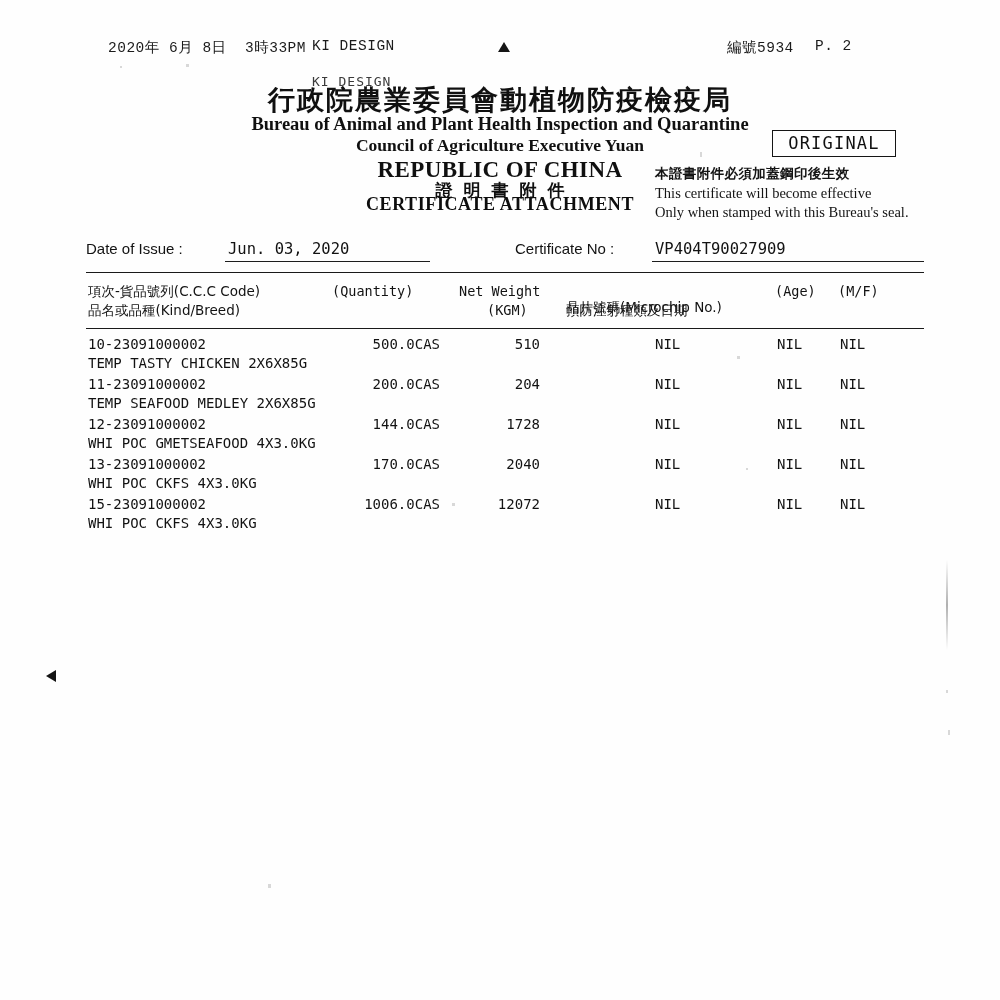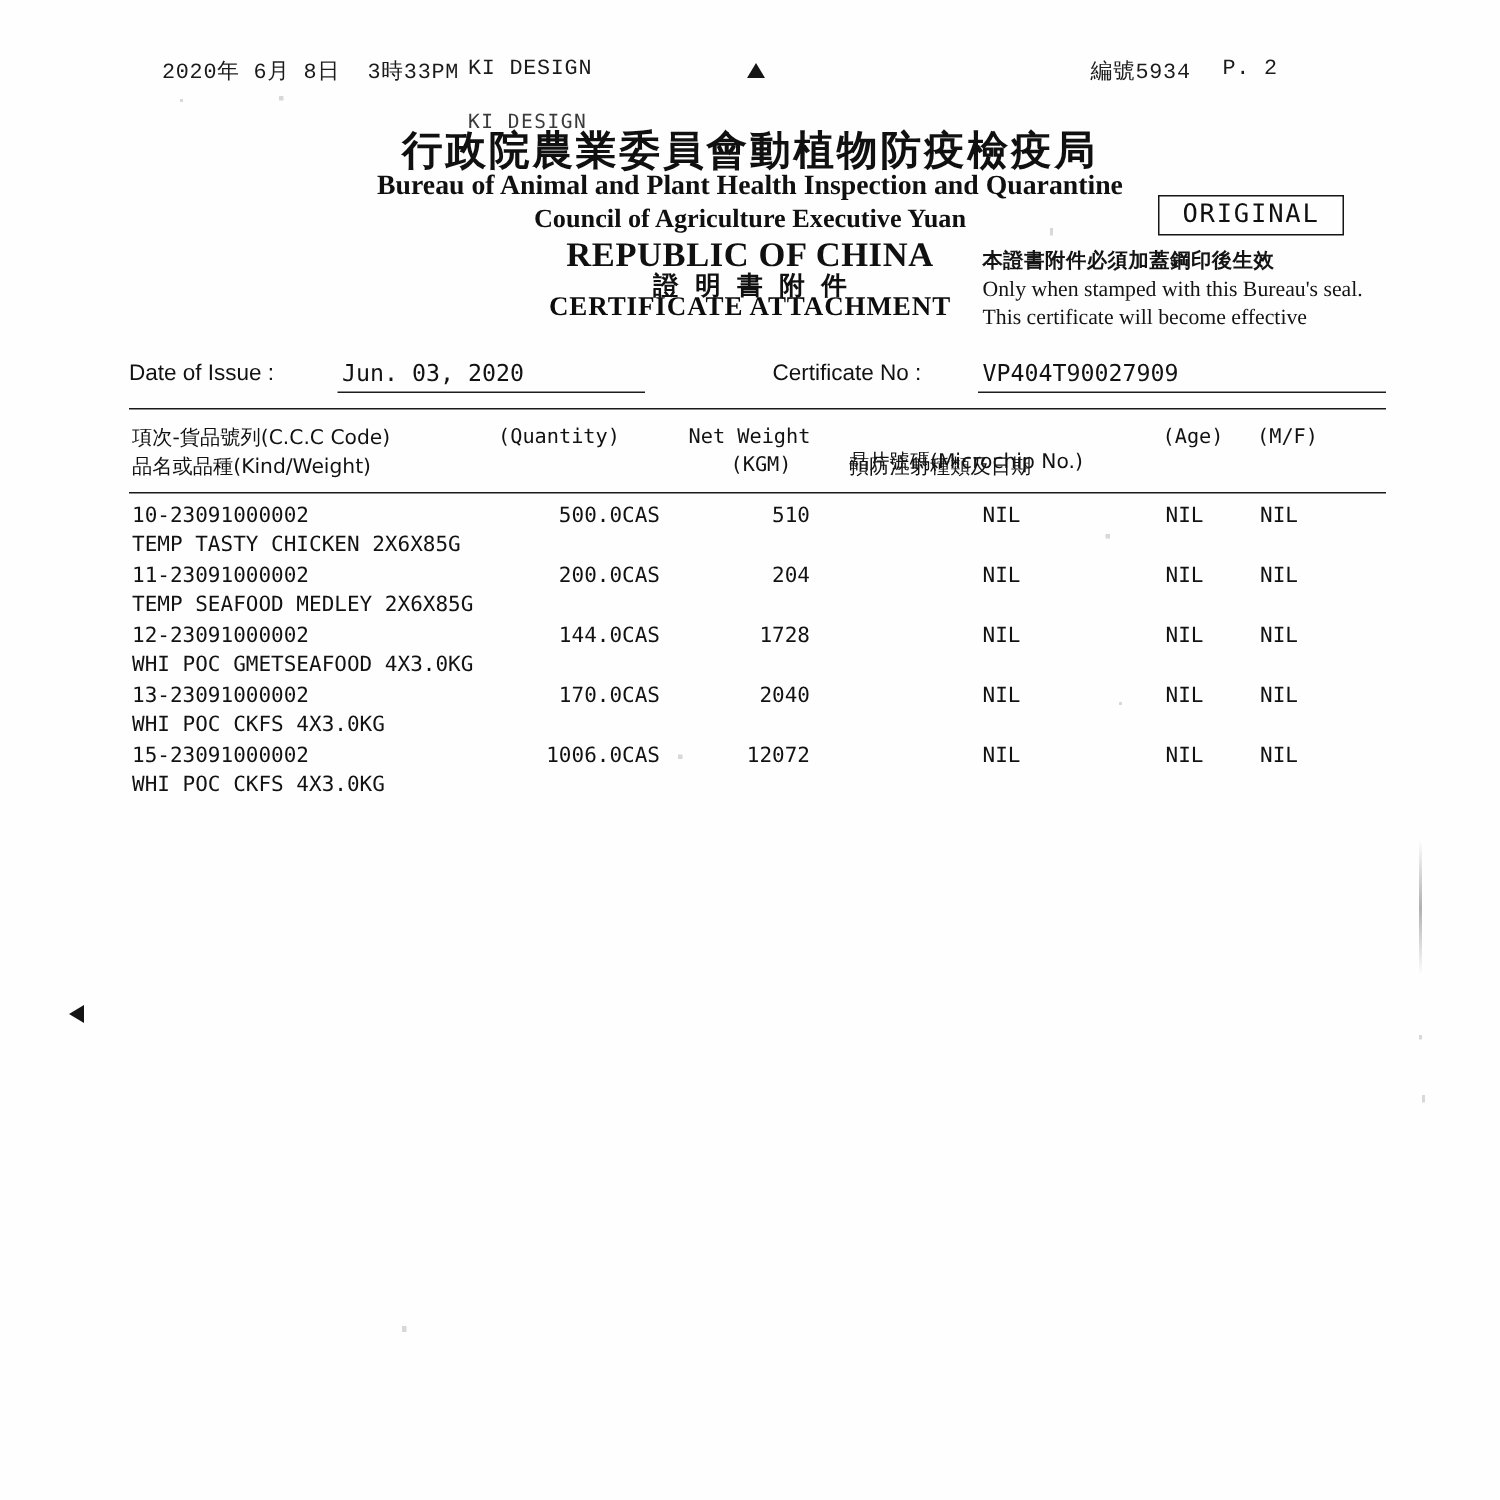--- a/index.html
+++ b/index.html
@@ -307,39 +307,39 @@
   <div class="en-line1">Bureau of Animal and Plant Health Inspection and Quarantine</div>
   <div class="en-line2">Council of Agriculture Executive Yuan</div>
   <div class="en-line3">REPUBLIC OF CHINA</div>
   <div class="cn-sub">證明書附件</div>
   <div class="en-sub">CERTIFICATE ATTACHMENT</div>
 
   <div class="original-box">ORIGINAL</div>
 
   <div class="note">
     <div class="note-cn">本證書附件必須加蓋鋼印後生效</div>
+    <div class="note-en">This certificate will become effective</div>
     <div class="note-en">Only when stamped with this Bureau's seal.</div>
-    <div class="note-en">This certificate will become effective</div>
   </div>
 
   <div class="issue-row">
     <span class="lbl lbl-date">Date of Issue :</span>
     <span class="val val-date">Jun. 03, 2020</span>
     <span class="ul ul-date"></span>
     <span class="lbl lbl-cert">Certificate No :</span>
     <span class="val val-cert">VP404T90027909</span>
     <span class="ul ul-cert"></span>
   </div>
 
   <div class="rule rule-top"></div>
   <div class="rule rule-mid"></div>
 
   <div class="thead">
     <span class="th th-cn th-code">項次-貨品號列(C.C.C Code)</span>
-    <span class="th th-cn th-kind">品名或品種(Kind/Weight)</span>
+    <span class="th th-cn th-kind">品名或品種(Kind/Breed)</span>
     <span class="th th-qty">(Quantity)</span>
     <span class="th th-nw">Net Weight</span>
     <span class="th th-kgm">(KGM)</span>
     <span class="th th-cn th-chip">晶片號碼(Microchip No.)</span>
     <span class="th th-cn th-vacc">預防注射種類及日期</span>
     <span class="th th-age">(Age)</span>
     <span class="th th-mf">(M/F)</span>
   </div>
 
   <div class="tbody">

